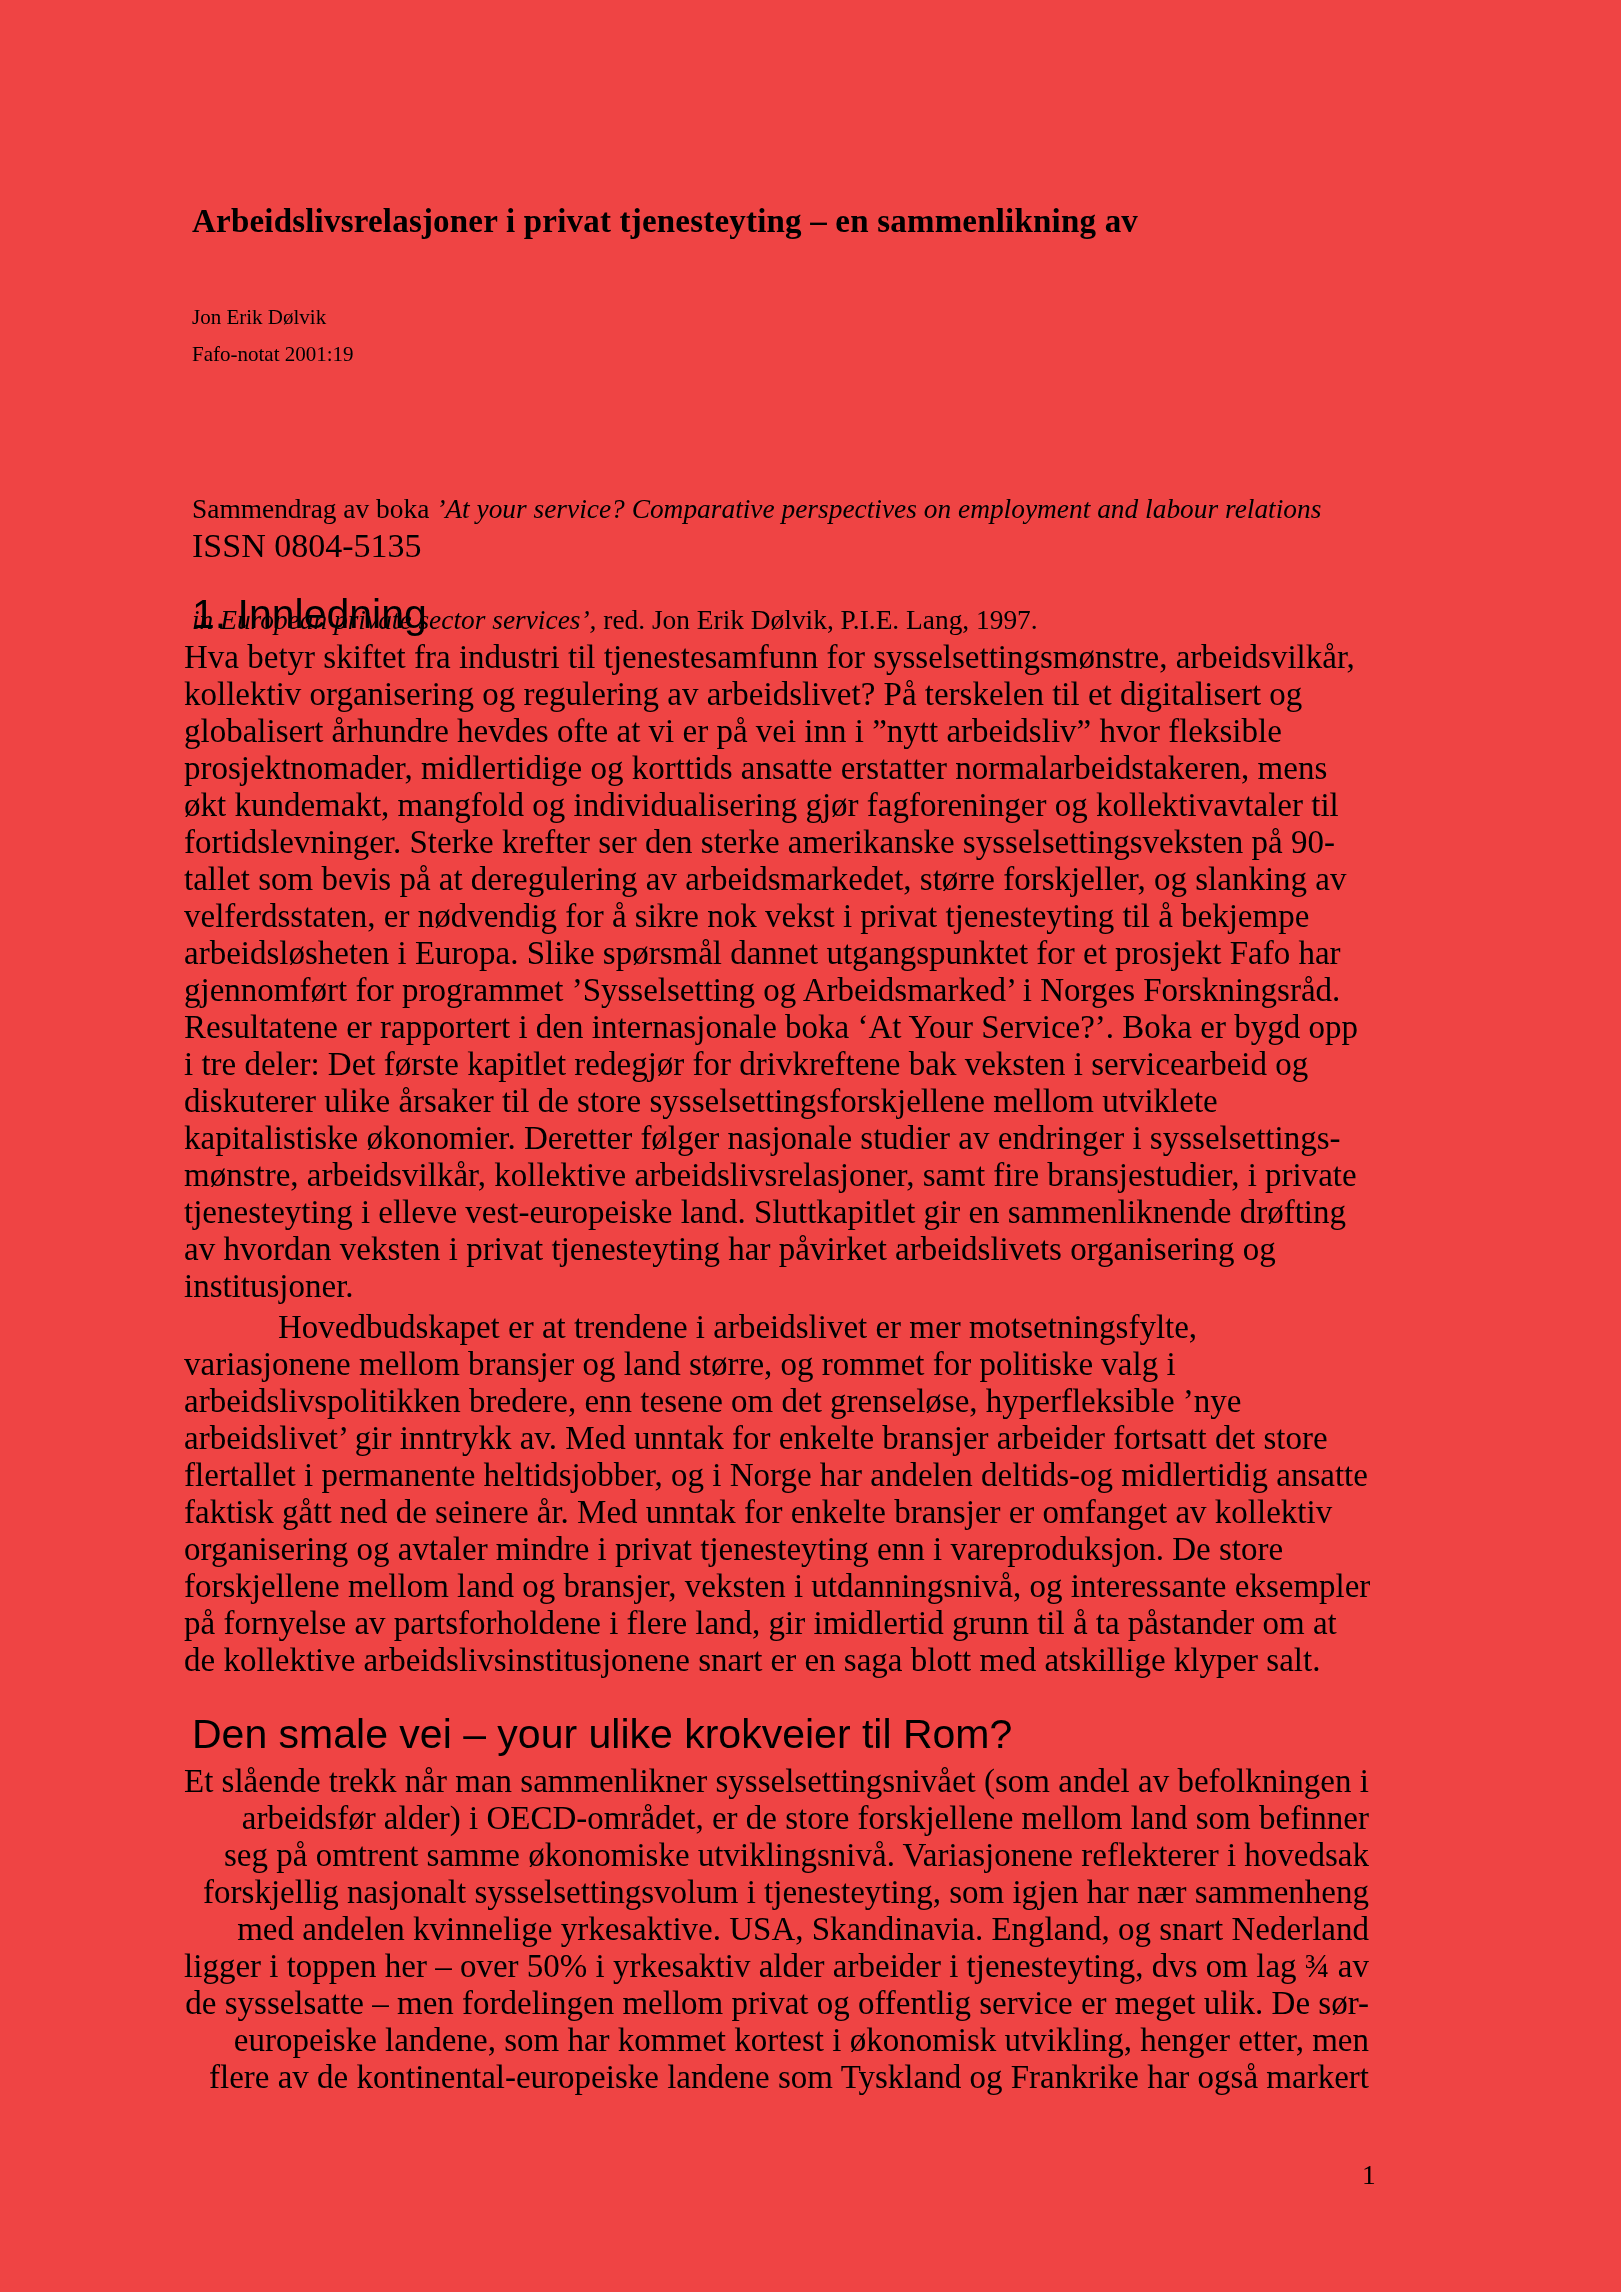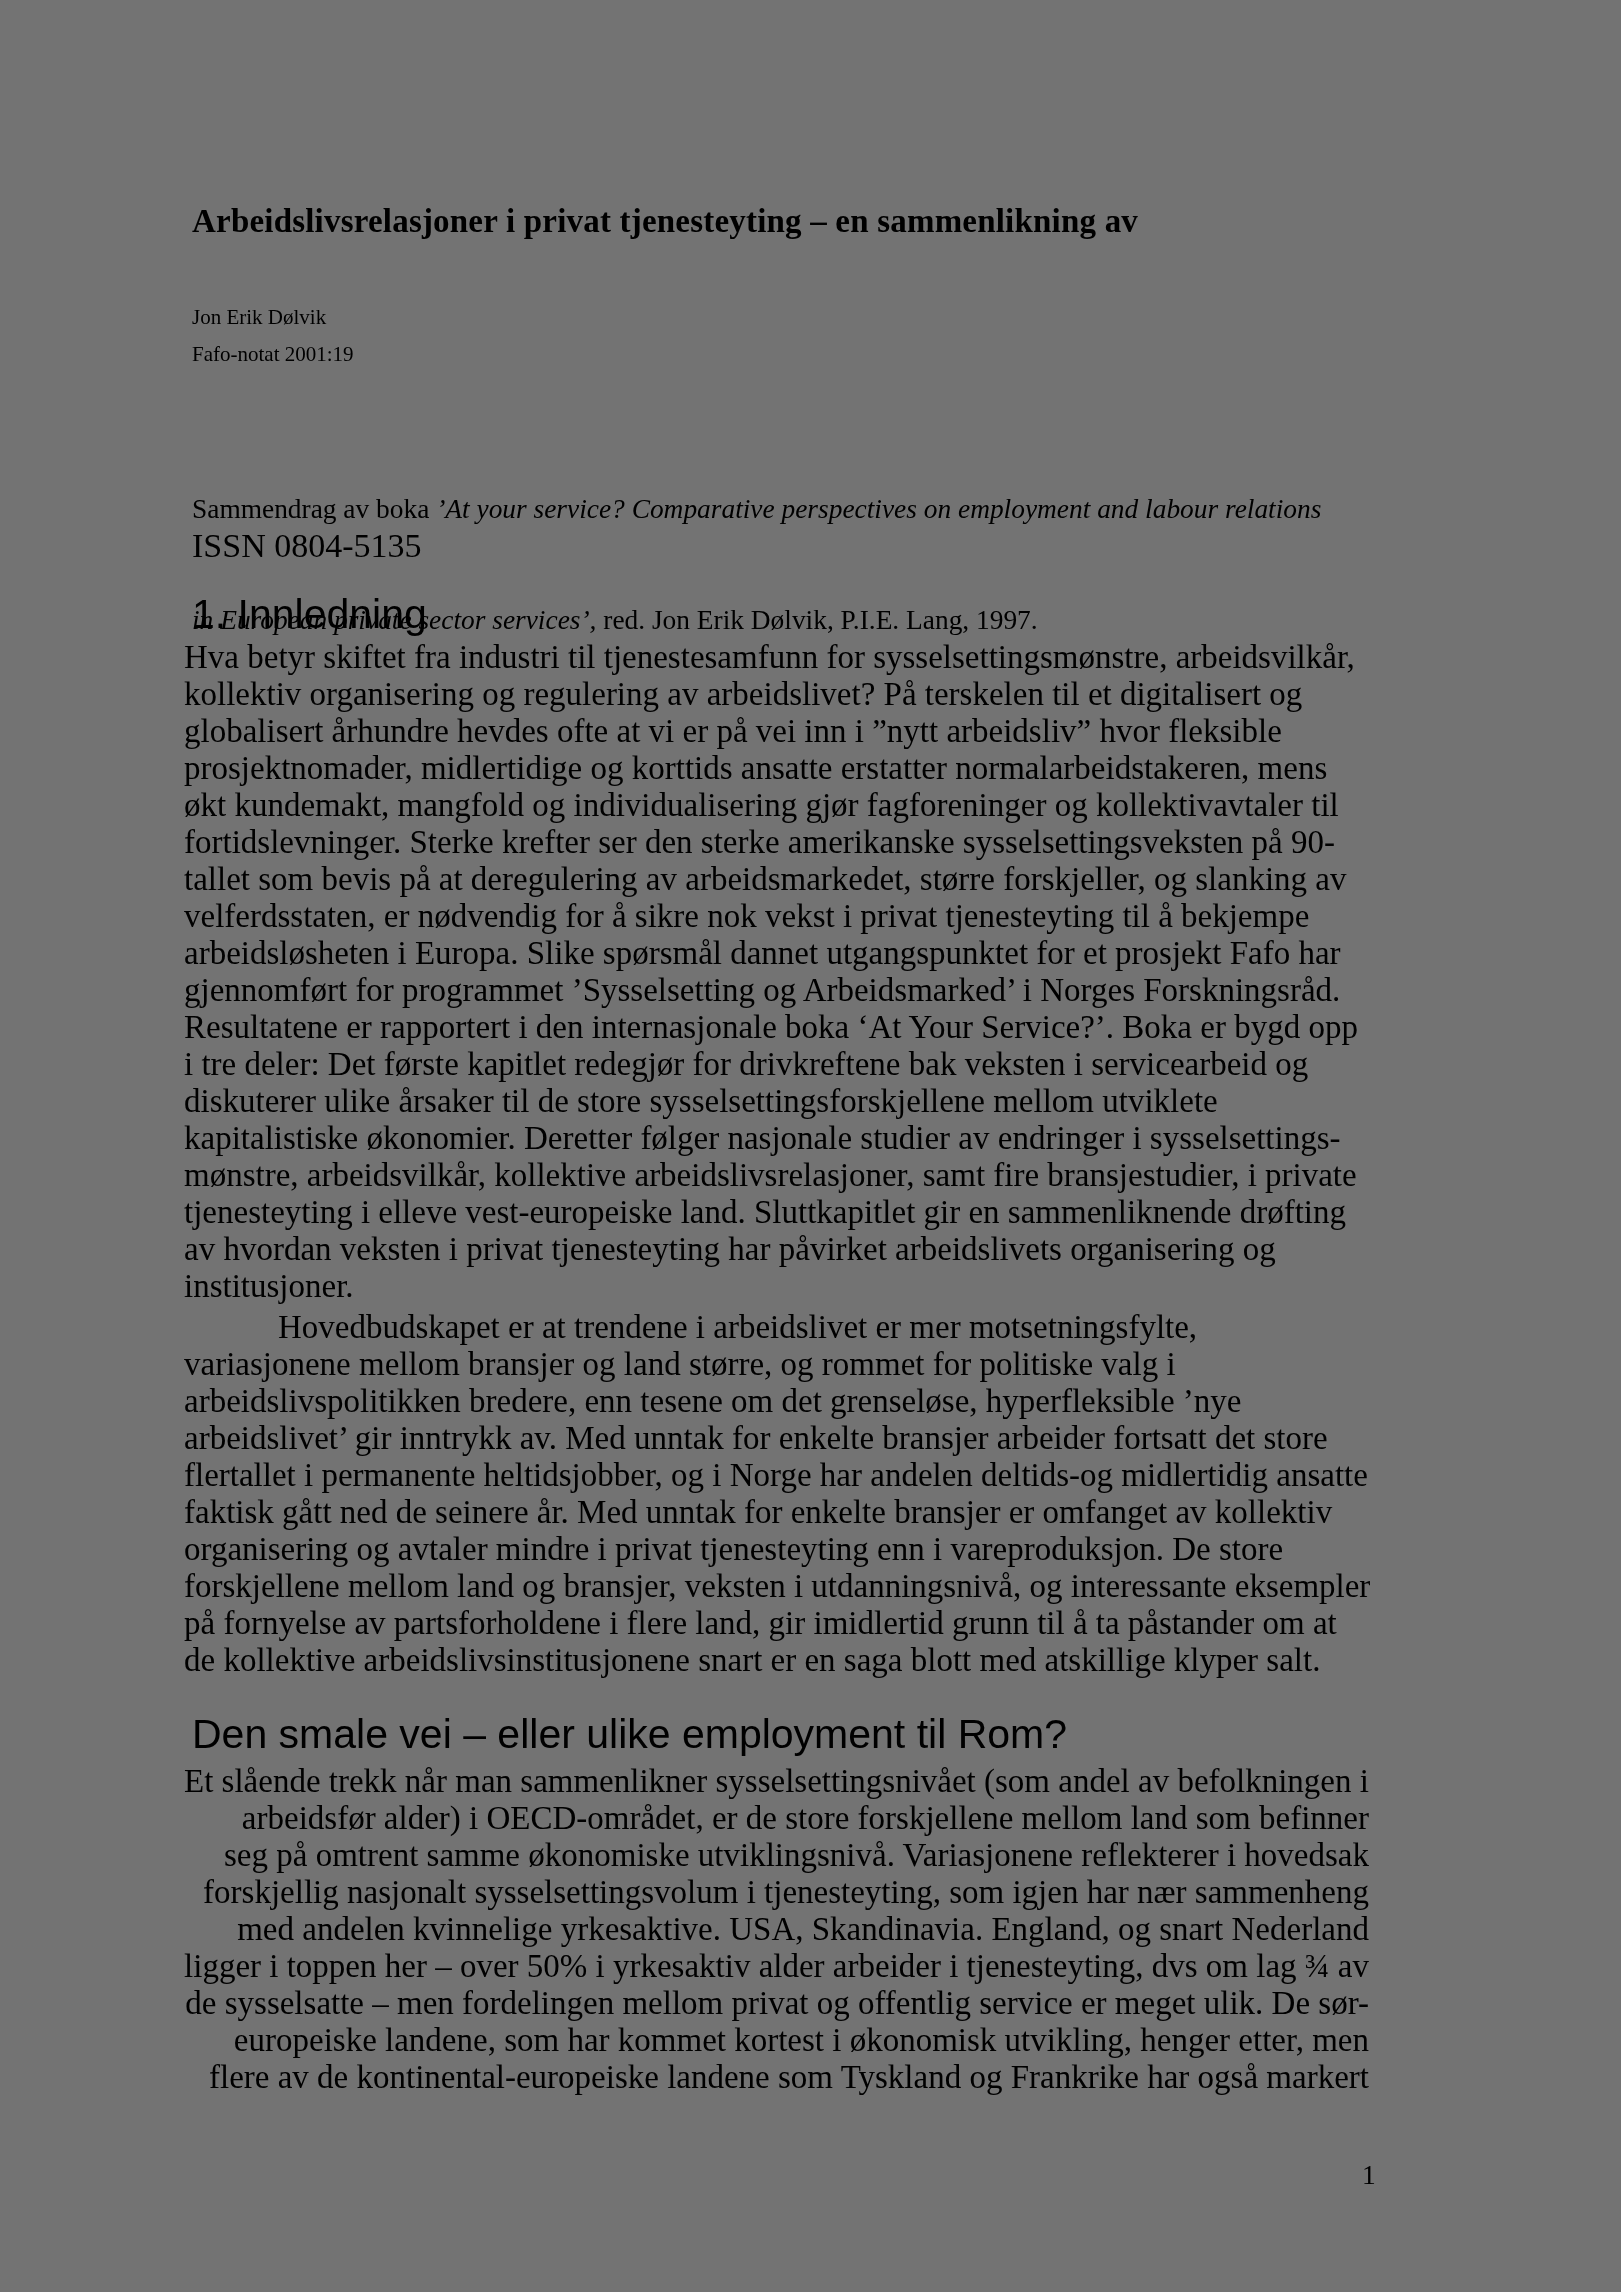--- a/index.html
+++ b/index.html
@@ -1,20 +1,20 @@
 <!DOCTYPE html>
 <html><head>
 <meta charset="utf-8">
 <style>
   html, body { margin: 0; padding: 0; background: #ffffff; }
   .page {
     position: relative;
     width: 1621px;
     height: 2293px;
-    background: #737373;
+    background: #ef4444;
     color: #000000;
     font-family: "Liberation Serif", serif;
     overflow: hidden;
   }
   .abs { position: absolute; }
 
   .title {
     left: 192px; top: 197px;
     font-size: 33px;
     font-weight: bold;
@@ -89,20 +89,20 @@
   </div>
 
   <div class="abs issn">ISSN 0804-5135</div>
 
   <div class="abs h-sans" id="heading-1">1. Innledning</div>
 
   <div class="abs para" id="para-1"><div class="line">Hva betyr skiftet fra industri til tjenestesamfunn for sysselsettingsmønstre, arbeidsvilkår,</div><div class="line">kollektiv organisering og regulering av arbeidslivet? På terskelen til et digitalisert og</div><div class="line">globalisert århundre hevdes ofte at vi er på vei inn i ”nytt arbeidsliv” hvor fleksible</div><div class="line">prosjektnomader, midlertidige og korttids ansatte erstatter normalarbeidstakeren, mens</div><div class="line">økt kundemakt, mangfold og individualisering gjør fagforeninger og kollektivavtaler til</div><div class="line">fortidslevninger. Sterke krefter ser den sterke amerikanske sysselsettingsveksten på 90-</div><div class="line">tallet som bevis på at deregulering av arbeidsmarkedet, større forskjeller, og slanking av</div><div class="line">velferdsstaten, er nødvendig for å sikre nok vekst i privat tjenesteyting til å bekjempe</div><div class="line">arbeidsløsheten i Europa. Slike spørsmål dannet utgangspunktet for et prosjekt Fafo har</div><div class="line">gjennomført for programmet ’Sysselsetting og Arbeidsmarked’ i Norges Forskningsråd.</div><div class="line">Resultatene er rapportert i den internasjonale boka ‘At Your Service?’. Boka er bygd opp</div><div class="line">i tre deler: Det første kapitlet redegjør for drivkreftene bak veksten i servicearbeid og</div><div class="line">diskuterer ulike årsaker til de store sysselsettingsforskjellene mellom utviklete</div><div class="line">kapitalistiske økonomier. Deretter følger nasjonale studier av endringer i sysselsettings-</div><div class="line">mønstre, arbeidsvilkår, kollektive arbeidslivsrelasjoner, samt fire bransjestudier, i private</div><div class="line">tjenesteyting i elleve vest-europeiske land. Sluttkapitlet gir en sammenliknende drøfting</div><div class="line">av hvordan veksten i privat tjenesteyting har påvirket arbeidslivets organisering og</div><div class="line">institusjoner.</div></div>
 
   <div class="abs para" id="para-2"><div class="line">Hovedbudskapet er at trendene i arbeidslivet er mer motsetningsfylte,</div><div class="line">variasjonene mellom bransjer og land større, og rommet for politiske valg i</div><div class="line">arbeidslivspolitikken bredere, enn tesene om det grenseløse, hyperfleksible ’nye</div><div class="line">arbeidslivet’ gir inntrykk av. Med unntak for enkelte bransjer arbeider fortsatt det store</div><div class="line">flertallet i permanente heltidsjobber, og i Norge har andelen deltids-og midlertidig ansatte</div><div class="line">faktisk gått ned de seinere år. Med unntak for enkelte bransjer er omfanget av kollektiv</div><div class="line">organisering og avtaler mindre i privat tjenesteyting enn i vareproduksjon. De store</div><div class="line">forskjellene mellom land og bransjer, veksten i utdanningsnivå, og interessante eksempler</div><div class="line">på fornyelse av partsforholdene i flere land, gir imidlertid grunn til å ta påstander om at</div><div class="line">de kollektive arbeidslivsinstitusjonene snart er en saga blott med atskillige klyper salt.</div></div>
 
-  <div class="abs h-sans" id="heading-2">Den smale vei – eller ulike employment til Rom?</div>
+  <div class="abs h-sans" id="heading-2">Den smale vei – your ulike krokveier til Rom?</div>
 
   <div class="abs para" id="para-3"><div class="line">Et slående trekk når man sammenlikner sysselsettingsnivået (som andel av befolkningen i</div><div class="line">arbeidsfør alder) i OECD-området, er de store forskjellene mellom land som befinner</div><div class="line">seg på omtrent samme økonomiske utviklingsnivå. Variasjonene reflekterer i hovedsak</div><div class="line">forskjellig nasjonalt sysselsettingsvolum i tjenesteyting, som igjen har nær sammenheng</div><div class="line">med andelen kvinnelige yrkesaktive. USA, Skandinavia. England, og snart Nederland</div><div class="line">ligger i toppen her – over 50% i yrkesaktiv alder arbeider i tjenesteyting, dvs om lag ¾ av</div><div class="line">de sysselsatte – men fordelingen mellom privat og offentlig service er meget ulik. De sør-</div><div class="line">europeiske landene, som har kommet kortest i økonomisk utvikling, henger etter, men</div><div class="line">flere av de kontinental-europeiske landene som Tyskland og Frankrike har også markert</div></div>
 
   <div class="abs pagenum">1</div>
 
 </div>
 
 
 </body></html>

